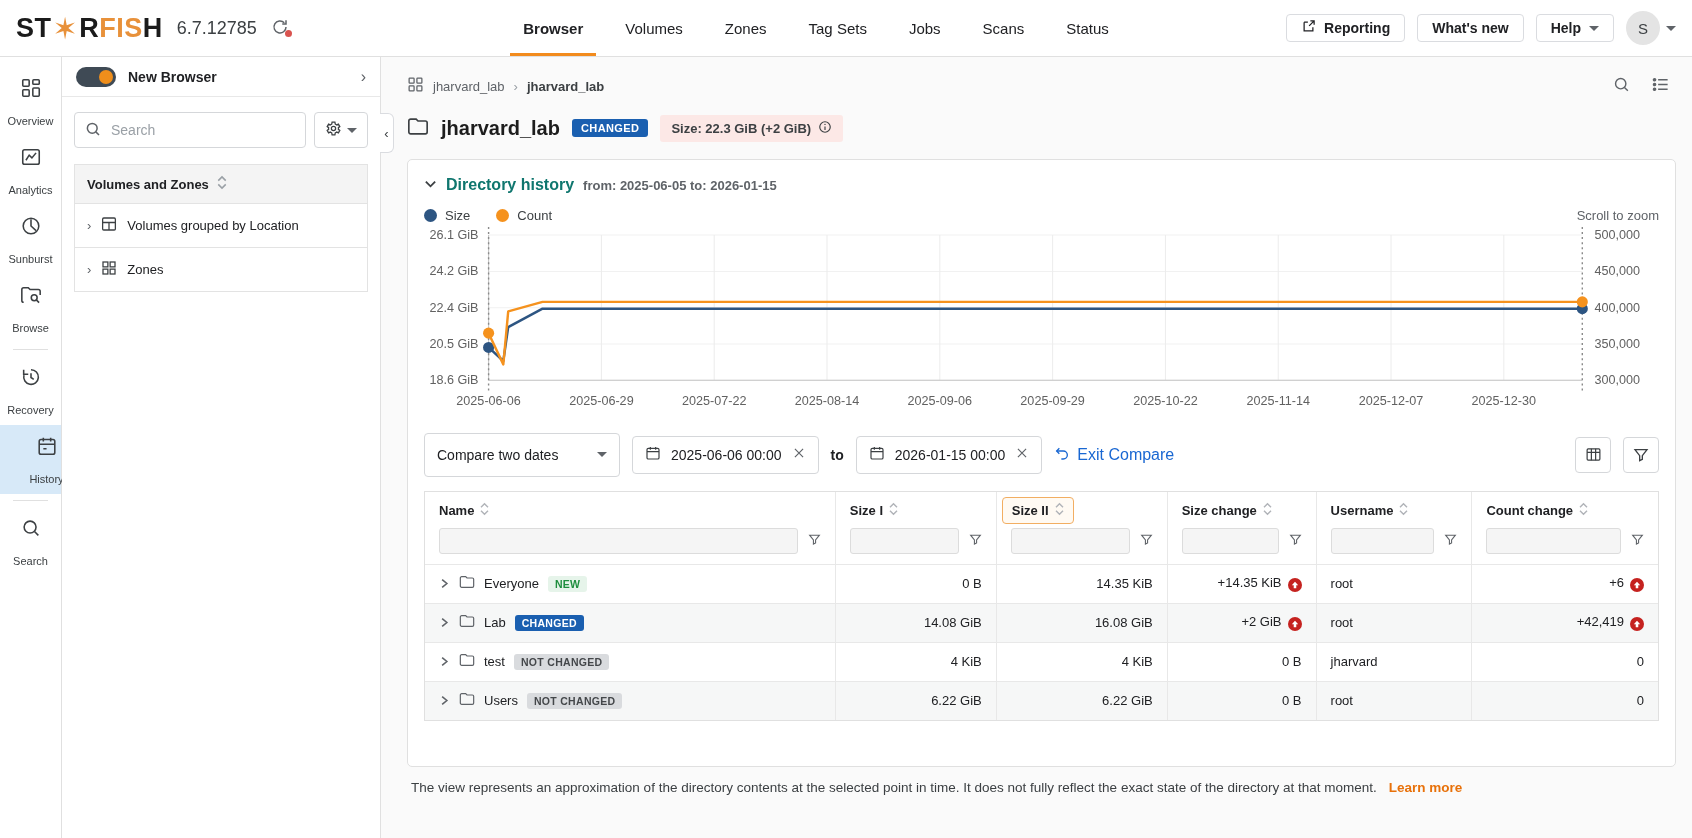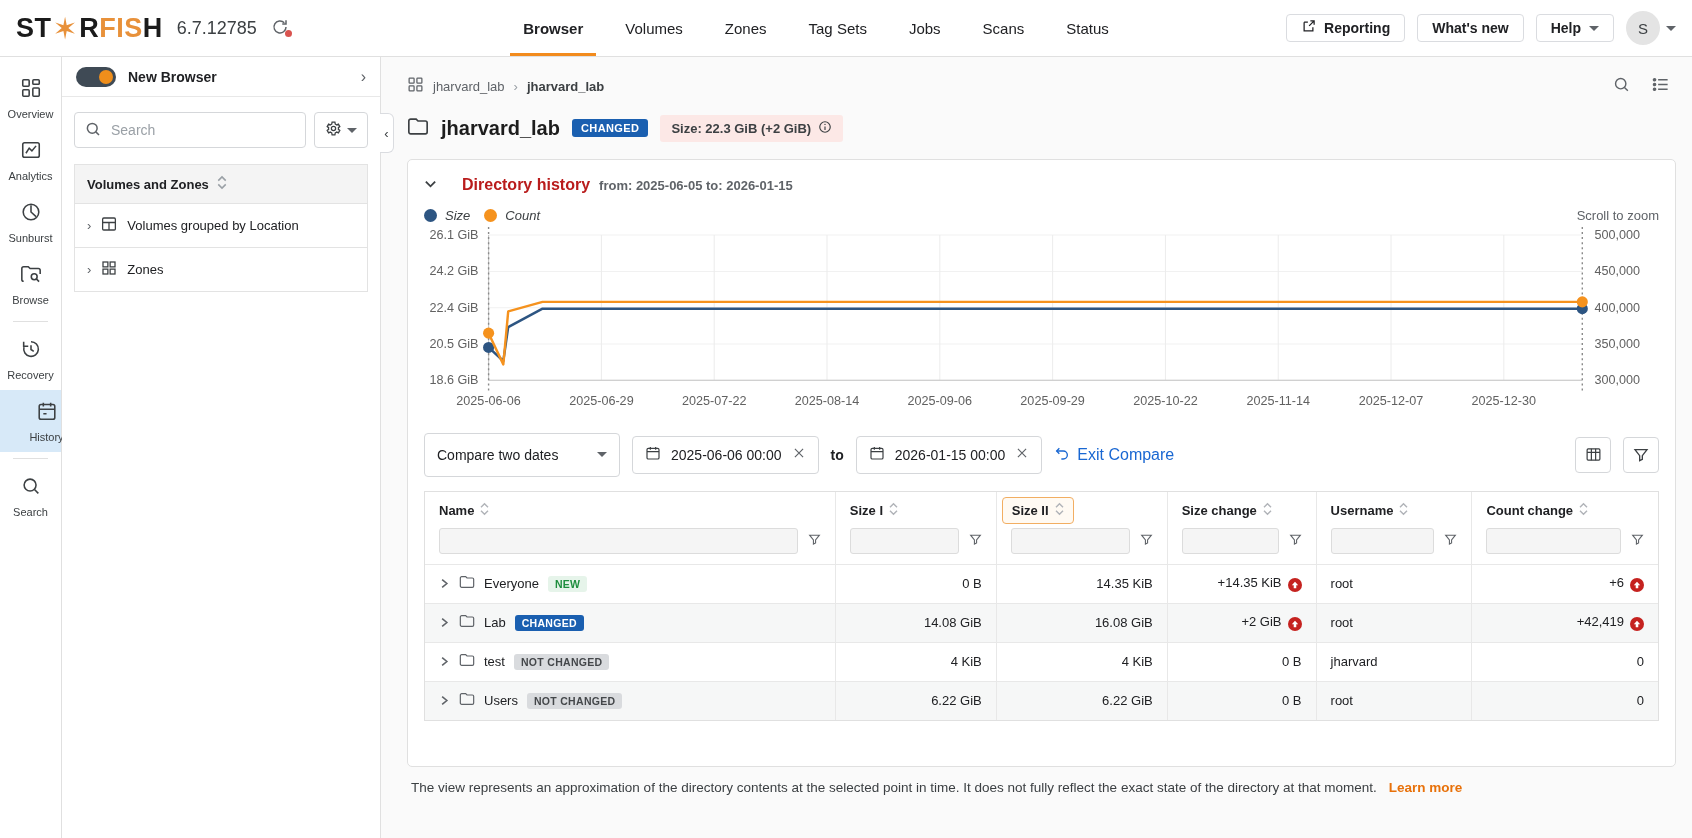--- a/index.html
+++ b/index.html
@@ -26,21 +26,21 @@
     border:1px solid #dadce0; border-radius:4px; background:#fff; font-size:14px; font-weight:600; color:#202124; }
   .avatar-wrap { display:flex; align-items:center; gap:6px; }
   .avatar { width:34px; height:34px; border-radius:50%; background:#e4e4e4; display:flex; align-items:center; justify-content:center; font-size:15px; color:#3c4043; }
   .caret { width:0; height:0; border-left:5px solid transparent; border-right:5px solid transparent; border-top:5px solid #5f6368; }
 
   
   .shell { display:flex; height:781px; }
 
   
   .rail { width:62px; background:#fff; border-right:1px solid #e0e0e0; padding-top:10px; display:flex; flex-direction:column; }
-  .rail-item { display:flex; flex-direction:column; align-items:center; gap:5px; padding:10px 0 9px; cursor:pointer; }
+  .rail-item { display:flex; flex-direction:column; align-items:center; gap:12px; padding:10px 0 9px; cursor:pointer; }
   .rail-item .lbl { font-size:11px; color:#3c4043; }
   .rail-item.active { background:#d7e9f8;padding-left:32px; }
   .rail-div { border-top:1px solid #e0e0e0; margin:6px 13px; }
   .rail-item svg { stroke:#3c4043; }
 
   
   .panel { width:319px; background:#fff; border-right:1px solid #e0e0e0; position:relative; }
   .panel-header { height:40px; display:flex; align-items:center; gap:12px; padding:0 14px; border-bottom:1px solid #e8e8e8; }
   .toggle { width:40px; height:20px; border-radius:10px; background:#3f4a55; position:relative; cursor:pointer; }
   .toggle .knob { position:absolute; right:3px; top:3px; width:14px; height:14px; border-radius:50%; background:#ef8e1b; }
@@ -70,24 +70,24 @@
   .crumb-sep { color:#9aa0a6; font-size:13px; }
   .crumb-icons { display:flex; align-items:center; gap:20px; padding-right:6px; }
 
   .title-row { margin-top:12px; display:flex; align-items:center; gap:12px; height:34px; }
   .page-title { font-size:20px; font-weight:700; color:#1d1d1d; }
   .badge-changed { background:#1a5fb0; color:#fff; font-size:11px; font-weight:700; letter-spacing:.4px; padding:3px 9px; border-radius:3px; }
   .size-pill { background:#fce8e6; border-radius:3px; padding:5px 11px; font-size:13px; font-weight:600; color:#3c4043; display:inline-flex; align-items:center; gap:7px; }
 
   .card { margin-top:14px; background:#fff; border:1px solid #e0e0e0; border-radius:5px; padding:12px 16px 0; min-height:608px; }
   .sec-header { display:flex; align-items:baseline; gap:9px; padding:4px 0 2px; }
-  .sec-title { font-size:16px; font-weight:700; color:#b91c1c;margin-left:16px; }
+  .sec-title { font-size:16px; font-weight:700; color:#0f766e; }
   .sec-range { font-size:13px; color:#5f6368; font-weight:600; }
   .legend-row { display:flex; align-items:center; justify-content:space-between; margin-top:12px; }
-  .legend { display:flex; gap:14px;font-style:italic; }
+  .legend { display:flex; gap:26px; }
   .legend-item { display:flex; align-items:center; gap:8px; font-size:13px; color:#3c4043; }
   .legend-dot { width:13px; height:13px; border-radius:50%; }
   .scroll-hint { font-size:13px; color:#5f6368; }
   .chart-wrap { margin-top:4px; }
   .chart-wrap svg { display:block; width:100%; }
 
   .compare-row { margin-top:12px; display:flex; align-items:center; gap:12px; }
   .select { width:196px; height:44px; border:1px solid #d5d7da; border-radius:4px; padding:0 12px;
     display:flex; align-items:center; justify-content:space-between; font-size:14px; color:#202124; background:#fff; }
   .datebox { height:38px; border:1px solid #d5d7da; border-radius:4px; padding:0 12px; background:#fff;

